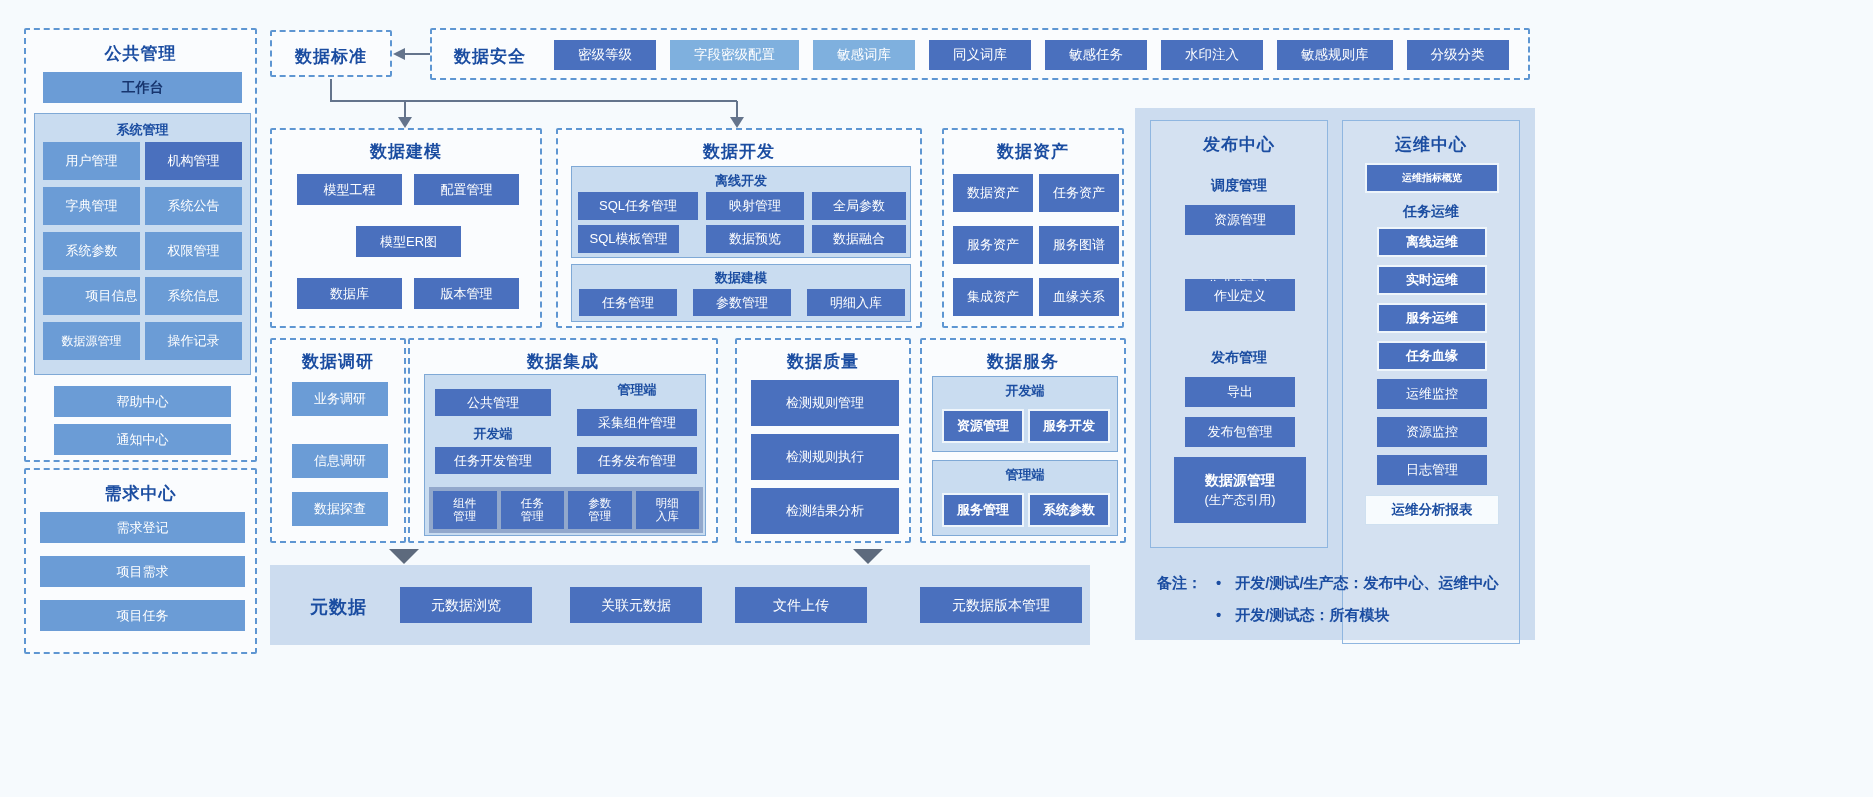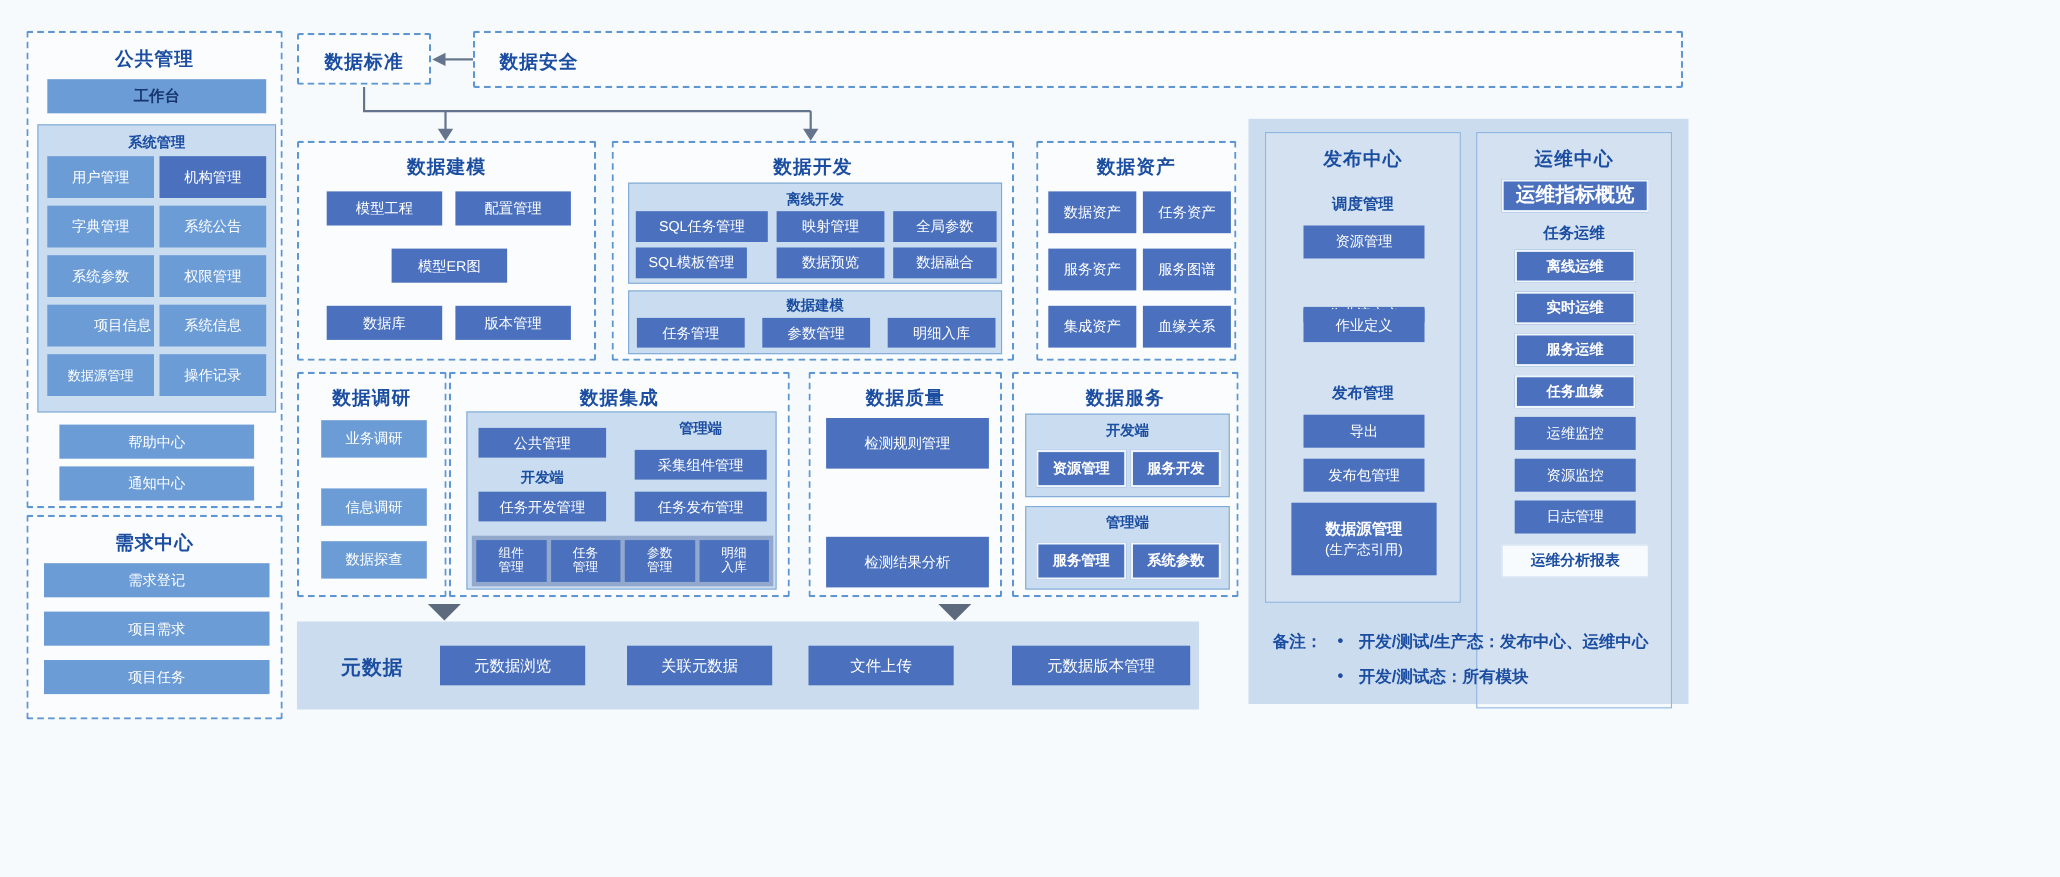--- a/index.html
+++ b/index.html
@@ -59,20 +59,30 @@
     <button class="btn med" style="left:14px;top:86px;width:205px;height:31px;">项目需求</button>
     <button class="btn med" style="left:14px;top:130px;width:205px;height:31px;">项目任务</button>
   </div>
 
   <div class="dashed" style="left:270px;top:30px;width:122px;height:47px;">
     <div class="ttl" style="top:13px;">数据标准</div>
   </div>
 
   <div class="dashed" style="left:430px;top:28px;width:1100px;height:52px;">
     <div class="lbl" style="left:22px;top:15px;font-size:17px;letter-spacing:1px;">数据安全</div>
+    <div class="flexrow" style="left:122px;top:10px;height:30px;gap:14px;">
+      <button class="secbtn dark">密级等级</button>
+      <button class="secbtn light">字段密级配置</button>
+      <button class="secbtn light">敏感词库</button>
+      <button class="secbtn dark">同义词库</button>
+      <button class="secbtn dark">敏感任务</button>
+      <button class="secbtn dark">水印注入</button>
+      <button class="secbtn dark">敏感规则库</button>
+      <button class="secbtn dark">分级分类</button>
+    </div>
   </div>
 
   <div class="dashed" style="left:270px;top:128px;width:272px;height:200px;">
     <div class="ttl" style="top:10px;">数据建模</div>
     <button class="btn dark" style="left:25px;top:44px;width:105px;height:31px;">模型工程</button>
     <button class="btn dark" style="left:142px;top:44px;width:105px;height:31px;">配置管理</button>
     <button class="btn dark" style="left:84px;top:96px;width:105px;height:31px;">模型ER图</button>
     <button class="btn dark" style="left:25px;top:148px;width:105px;height:31px;">数据库</button>
     <button class="btn dark" style="left:142px;top:148px;width:105px;height:31px;">版本管理</button>
   </div>
@@ -131,20 +141,21 @@
 管理</button>
         <button class="stripbtn pre">明细
 入库</button>
       </div>
     </div>
   </div>
 
   <div class="dashed" style="left:735px;top:338px;width:176px;height:205px;">
     <div class="ttl" style="top:10px;">数据质量</div>
     <button class="btn dark" style="left:14px;top:40px;width:148px;height:46px;">检测规则管理</button>
+    <button class="btn dark" style="left:14px;top:94px;width:148px;height:46px;">检测规则执行</button>
     <button class="btn dark" style="left:14px;top:148px;width:148px;height:46px;">检测结果分析</button>
   </div>
 
   <div class="dashed" style="left:920px;top:338px;width:206px;height:205px;">
     <div class="ttl" style="top:10px;">数据服务</div>
     <div class="sub" style="left:10px;top:36px;width:186px;height:76px;">
       <div class="lbl" style="left:0;right:0;top:5px;">开发端</div>
       <button class="btn dark outlined" style="left:9px;top:32px;width:82px;height:34px;">资源管理</button>
       <button class="btn dark outlined" style="left:95px;top:32px;width:82px;height:34px;">服务开发</button>
     </div>
@@ -175,21 +186,21 @@
       <button class="btn dark" style="left:34px;top:256px;width:110px;height:30px;">导出</button>
       <button class="btn dark" style="left:34px;top:296px;width:110px;height:30px;">发布包管理</button>
       <button class="btn dark" style="left:23px;top:336px;width:132px;height:66px;flex-direction:column;gap:4px;">
         <span style="font-weight:bold;font-size:14px;">数据源管理</span>
         <span style="font-size:12.5px;">(生产态引用)</span>
       </button>
     </div>
 
     <div class="col" style="left:207px;top:12px;width:178px;height:524px;">
       <div class="ttl" style="top:12px;">运维中心</div>
-      <button class="btn dark outlined" style="left:22px;top:42px;width:134px;height:30px;font-size:18px;">运维指标概览</button>
+      <button class="btn dark outlined" style="left:22px;top:42px;width:134px;height:30px;font-size:10px;">运维指标概览</button>
       <div class="lbl" style="left:0;right:0;top:82px;font-size:14px;">任务运维</div>
       <button class="btn dark outlined" style="left:34px;top:106px;width:110px;height:30px;">离线运维</button>
       <button class="btn dark outlined" style="left:34px;top:144px;width:110px;height:30px;">实时运维</button>
       <button class="btn dark outlined" style="left:34px;top:182px;width:110px;height:30px;">服务运维</button>
       <button class="btn dark outlined" style="left:34px;top:220px;width:110px;height:30px;">任务血缘</button>
       <button class="btn dark" style="left:34px;top:258px;width:110px;height:30px;">运维监控</button>
       <button class="btn dark" style="left:34px;top:296px;width:110px;height:30px;">资源监控</button>
       <button class="btn dark" style="left:34px;top:334px;width:110px;height:30px;">日志管理</button>
       <button class="btn report" style="left:22px;top:374px;width:134px;height:30px;font-size:13.5px;">运维分析报表</button>
     </div>

